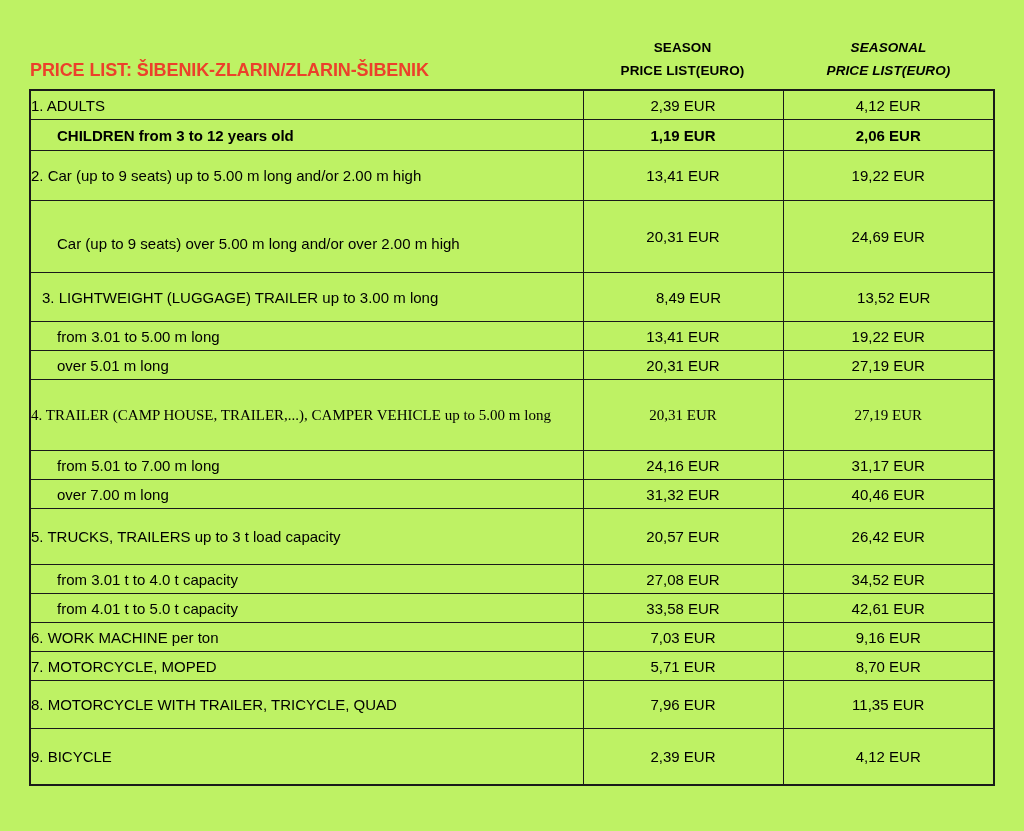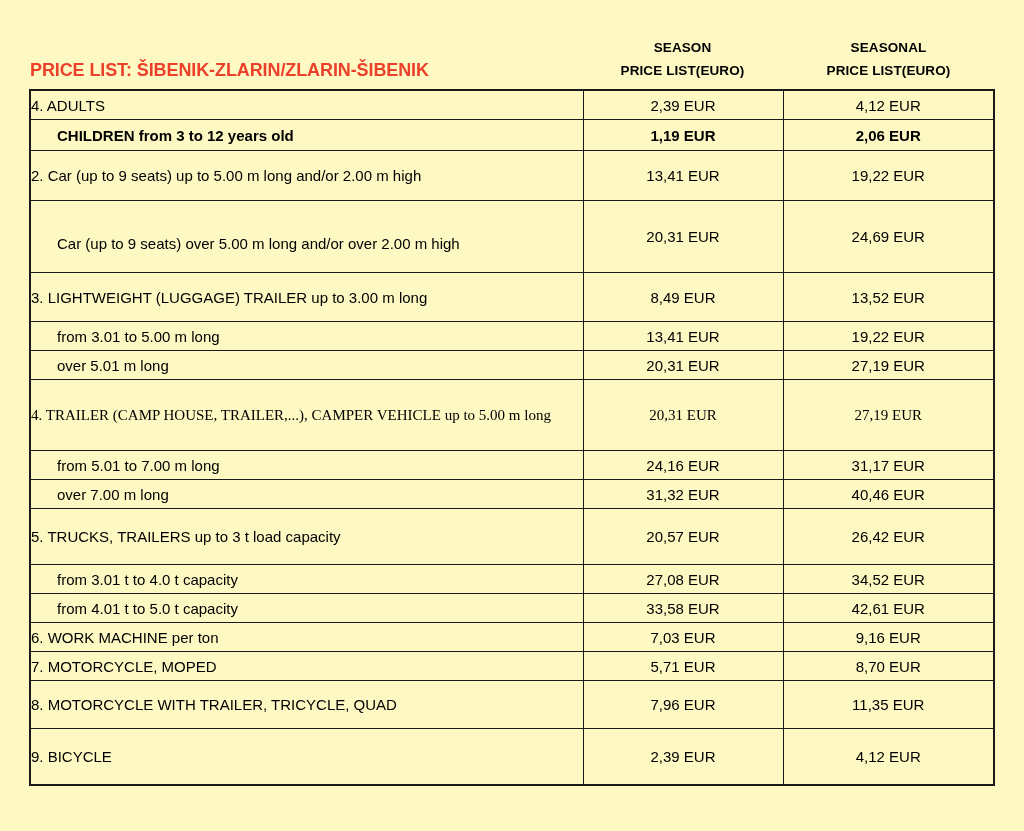--- a/index.html
+++ b/index.html
@@ -11,42 +11,42 @@
     width: 1024px;
     height: 831px;
     font-family: "Liberation Sans", sans-serif;
     color: #000000;
     overflow: hidden;
   }
   .page {
     position: relative;
     width: 1024px;
     height: 831px;
-    background: #fef9c3;
+    background: #bef264;
   }
 
   
   .colheads {
     position: absolute;
     left: 582px;
     top: 36px;
     width: 412px;
     display: flex;
   }
   .colhead {
     flex: 0 0 201px;
     text-align: center;
     font-weight: bold;
     font-size: 13.5px;
     letter-spacing: 0.1px;
     line-height: 23px;
     color: #000;
   }
   .colhead.c1 { flex: 0 0 201px; }
-  .colhead.c2 { flex: 0 0 211px; }
+  .colhead.c2 { flex: 0 0 211px; font-style: italic; }
   .colhead .l1 { display: block; }
   .colhead .l2 { display: block; }
 
   
   .title {
     position: absolute;
     left: 30px;
     top: 60px;
     font-weight: bold;
     font-size: 18px;
@@ -101,21 +101,21 @@
     line-height: 19px;
   }
 
   
   tr.h28 td { height: 28px; }
   tr.h30 td { height: 30px; font-weight: bold; }
   tr.h49 td { height: 49px; }
   tr.h57 td { height: 57px; }
   tr.h70 td { height: 70px; font-family: Liberation Serif, serif; }
   tr.h47 td { height: 47px; }
-  tr.h48 td { height: 48px; }
+  tr.h48 td { height: 48px; padding-left: 11px; }
   tr.h55 td { height: 55px; }
 
   
   td.topal { vertical-align: top; padding-top: 6px; margin-top: 36px; }
 </style>
 </head>
 <body>
 
 <div class="page">
 
@@ -136,21 +136,21 @@
     <table class="pricelist">
       <colgroup>
         <col class="c-desc">
         <col class="c-p1">
         <col class="c-p2">
       </colgroup>
       <tbody>
 
         <tr class="h28">
           <td class="desc">
-              <span class="txt">4. ADULTS</span>
+              <span class="txt">1. ADULTS</span>
             </td>
           <td class="price">2,39 EUR</td>
           <td class="price">4,12 EUR</td>
         </tr>
 
         <tr class="h30">
           <td class="desc indent">
               <span class="txt">CHILDREN from 3 to 12 years old</span>
             </td>
           <td class="price">1,19 EUR</td>

